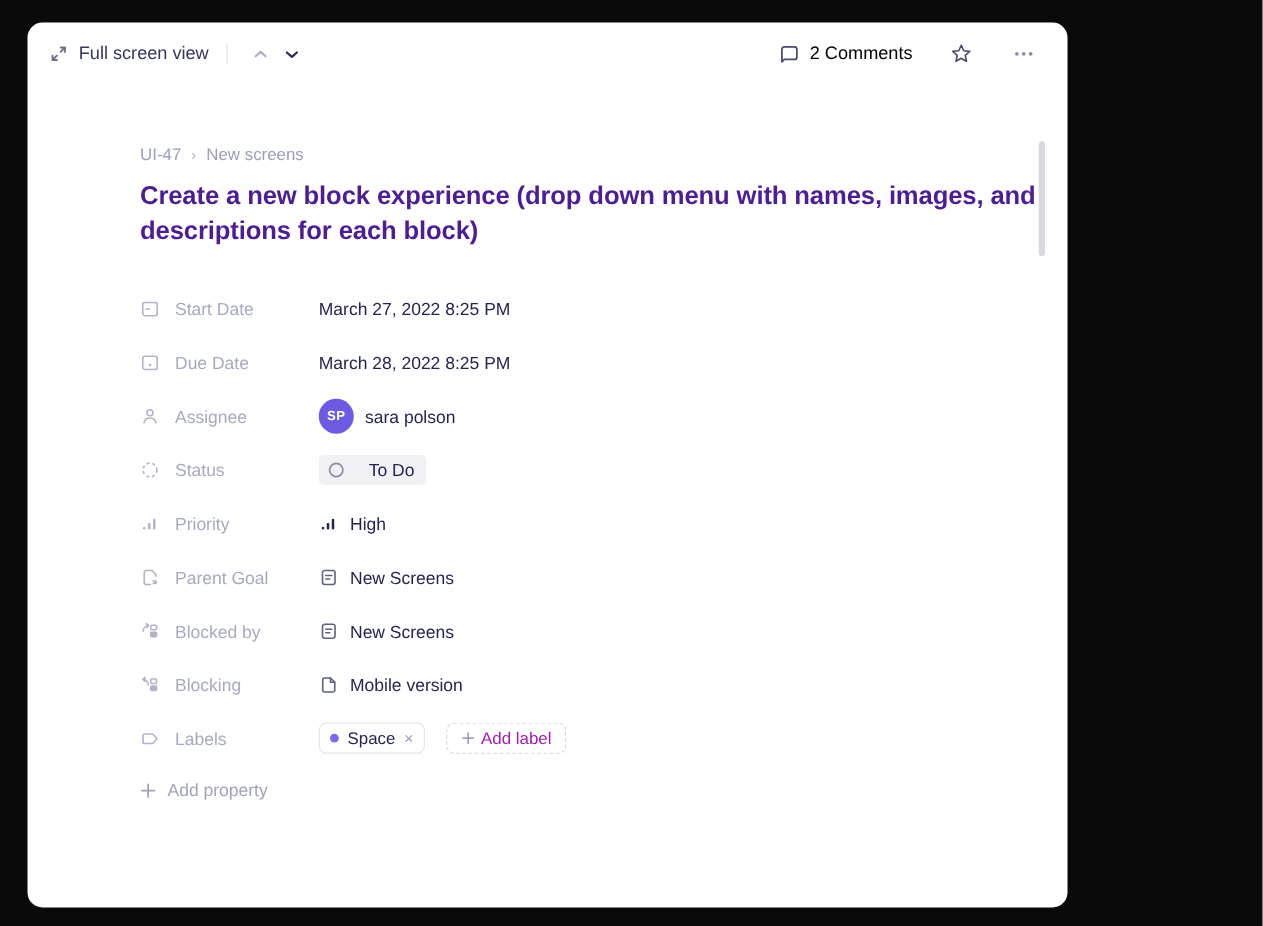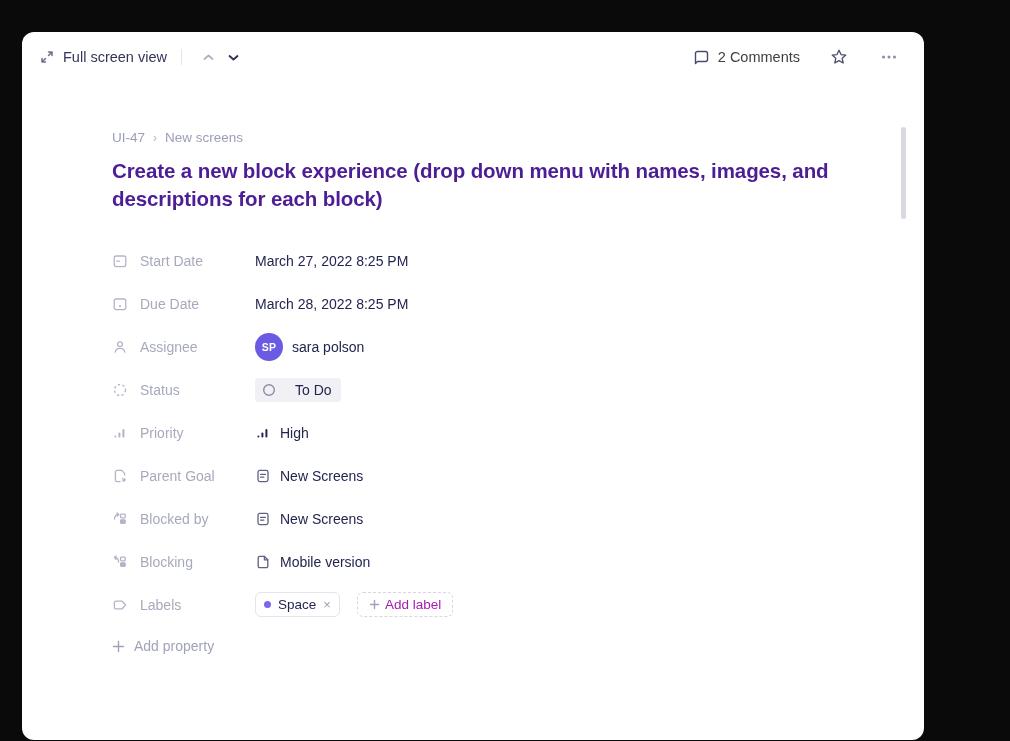--- a/index.html
+++ b/index.html
@@ -5,40 +5,40 @@
   * { margin:0; padding:0; box-sizing:border-box; }
   html,body { width:1010px; height:741px; }
   body {
     background:#0a0a0a;
     font-family:"Liberation Sans", sans-serif;
     position:relative;
     overflow:hidden;
   }
   .window {
     position:absolute;
-    left:22px; top:32px;
-    width:902px; height:708px;
+    left:22px; top:18px;
+    width:832px; height:708px;
     background:#ffffff;
     border-radius:12px;
     overflow:hidden;
   }
   
   .toolbar {
     display:flex; align-items:center;
     height:50px;
     padding:0 26px 0 18px;
   }
   .toolbar-left { display:flex; align-items:center; }
   .fs-btn { display:flex; align-items:center; gap:9px; cursor:pointer; }
   .fs-label { font-size:14.5px; color:#33365a; font-weight:500; }
   .tb-divider { width:1px; height:16px; background:#e4e4ec; margin:0 14px; }
   .chev-btn { padding:4px 6px; display:flex; align-items:center; cursor:pointer; }
   .toolbar-right { margin-left:auto; display:flex; align-items:center; }
   .comments-btn { display:flex; align-items:center; gap:8px; cursor:pointer; }
-  .comments-label { font-size:14.5px; color:#404040; font-weight:500; }
+  .comments-label { font-size:14.5px; color:#000000; font-weight:500; }
   .star-btn { margin-left:30px; cursor:pointer; display:flex; }
   .more-btn { margin-left:32px; cursor:pointer; display:flex; }
   
   .content { padding:48px 0 0 90px; }
   .breadcrumb { display:flex; align-items:center; gap:8px; font-size:13.5px; color:#9b9eb7; }
   .breadcrumb .crumb { cursor:pointer; }
   .crumb-sep { color:#b7b9cc; font-size:12px; }
   .title {
     margin-top:12px;
     width:782px;

